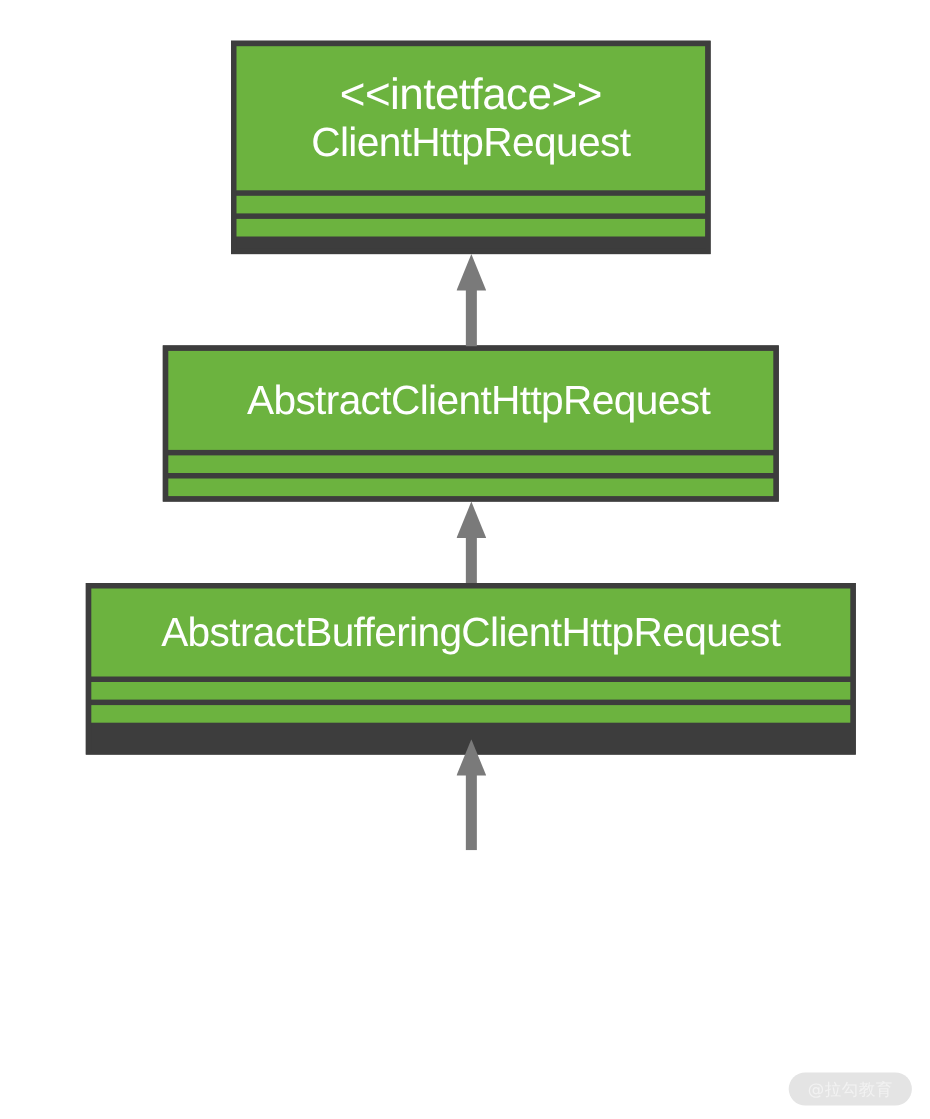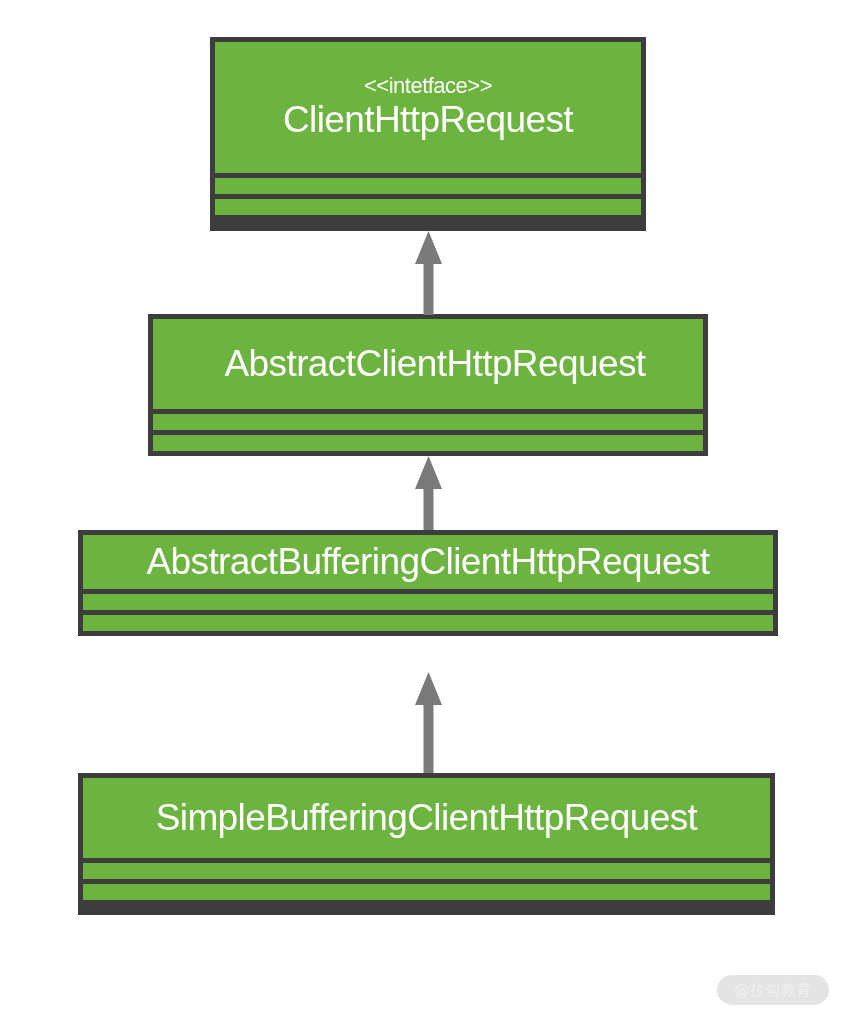--- a/index.html
+++ b/index.html
@@ -36,21 +36,21 @@
     flex-direction: column;
     align-items: center;
     justify-content: center;
     text-align: center;
     line-height: 1.12;
     padding: 6px 8px;
     box-sizing: border-box;
   }
   .uml-stereotype {
     font-weight: 400;
-    font-size: 22px;
+    font-size: 40px;
     letter-spacing: -0.5px;
     white-space: nowrap;
     text-align: right;
   }
   .uml-name {
     font-weight: 400;
     letter-spacing: -0.6px;
     white-space: nowrap;
   }
   .uml-compartment {
@@ -61,21 +61,21 @@
 
   
   #box-0 { left: 210px; top: 37px;  width: 436px; height: 194px; }
   #box-0 .uml-title { height: 131px; }
   #box-0 .uml-name { font-size: 37px; }
 
   #box-1 { left: 148px; top: 314px; width: 560px; height: 142px; }
   #box-1 .uml-title { height: 104px; padding-left: 22px; }
   #box-1 .uml-name { font-size: 37px; }
 
-  #box-2 { left: 78px;  top: 530px; width: 700px; height: 106px; justify-content: space-between; }
+  #box-2 { left: 78px;  top: 530px; width: 700px; height: 156px; }
   #box-2 .uml-title { height: 80px; }
   #box-2 .uml-name { font-size: 37px; }
 
   #box-3 { left: 78px;  top: 773px; width: 697px; height: 142px; }
   #box-3 .uml-title { height: 80px; }
   #box-3 .uml-name { font-size: 37px; }
 
   
   .uml-arrow {
     position: absolute;
@@ -126,27 +126,20 @@
   </div>
 
   <div class="uml-box" id="box-2">
     <div class="uml-title">
       <span class="uml-name">AbstractBufferingClientHttpRequest</span>
     </div>
     <div class="uml-compartment"></div>
     <div class="uml-compartment"></div>
   </div>
 
-  <div class="uml-box" id="box-3">
-    <div class="uml-title">
-      <span class="uml-name">SimpleBufferingClientHttpRequest</span>
-    </div>
-    <div class="uml-compartment"></div>
-    <div class="uml-compartment"></div>
-  </div>
 
   <svg class="uml-arrow" style="left:415px; top:231px;" width="27" height="84" viewBox="0 0 27 84">
     <rect x="8.5" y="32" width="10" height="52" fill="#7a7a7a"></rect>
     <polygon points="13.5,0 27,33 0,33" fill="#7a7a7a"></polygon>
   </svg>
 
   <svg class="uml-arrow" style="left:415px; top:456px;" width="27" height="74" viewBox="0 0 27 74">
     <rect x="8.5" y="32" width="10" height="42" fill="#7a7a7a"></rect>
     <polygon points="13.5,0 27,33 0,33" fill="#7a7a7a"></polygon>
   </svg>

